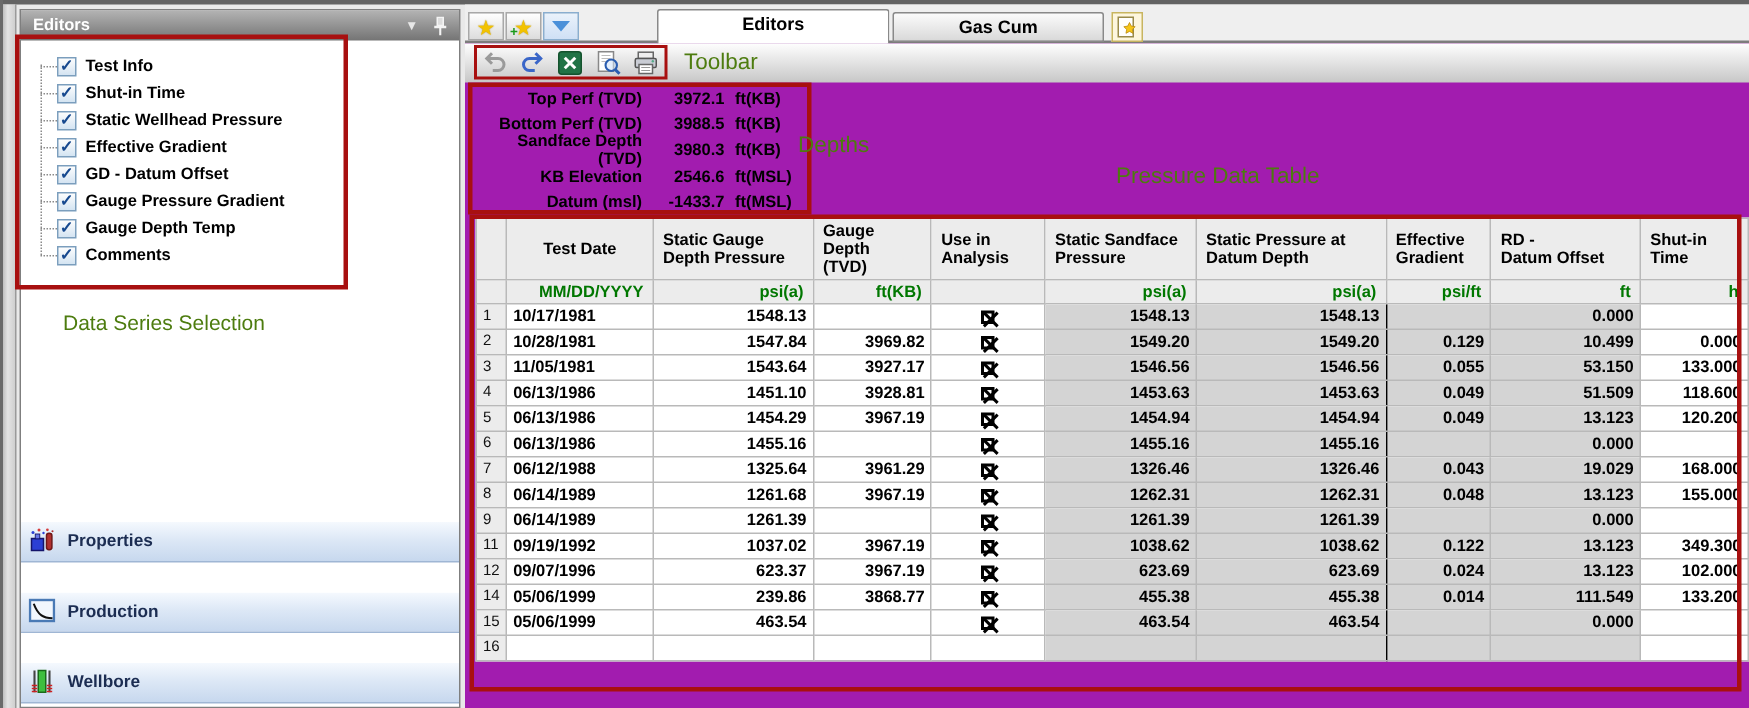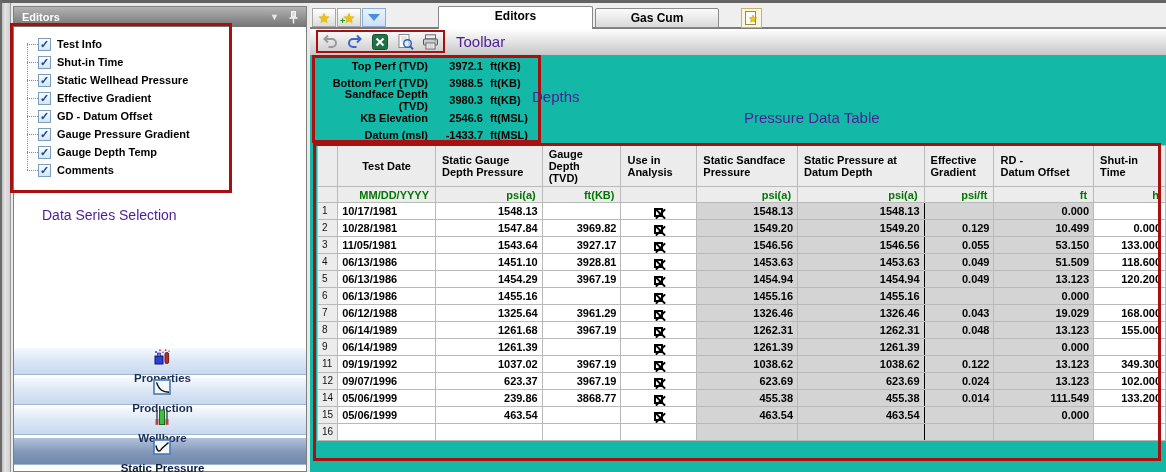--- a/index.html
+++ b/index.html
@@ -34,24 +34,24 @@
     background:linear-gradient(#fdfdfd,#d4e4f2); color:#17498f; font-weight:bold;
     font-size:11px; line-height:11px; text-align:center; margin-right:6px; flex:none; }
   .tree-label { font-weight:bold; font-size:11px; color:#000; }
 
   .splitter { position:absolute; top:330px; left:0; right:0; height:8px;
     display:flex; justify-content:center; align-items:center; cursor:row-resize; }
   .splitter i { width:44px; height:2px;
     background-image:repeating-linear-gradient(90deg,#777 0 2px,transparent 2px 5px); }
 
   .nav { position:absolute; top:319px; left:0; right:0; }
-  .nav-item { display:flex; align-items:center; gap:6px; height:28px; margin-bottom:2px;
+  .nav-item { display:flex; align-items:center; gap:6px; height:28px; margin-bottom:19px;
     padding-left:5px; cursor:pointer;
     background:linear-gradient(#f5f9fe,#dde8f6 45%,#c7d8ee);
-    border-top:1px solid #fff; border-bottom:1px solid #9fb6d4;flex-direction:column; }
+    border-top:1px solid #fff; border-bottom:1px solid #9fb6d4; }
   .nav-item.selected { background:linear-gradient(#b2c2da,#8298ba 55%,#7088ac); }
   .nav-label { font-weight:bold; font-size:11.5px; color:#1c2d52; }
   .nav-item.selected .nav-label { color:#0e1d3a; }
   .nav-ico { width:20px; height:20px; display:inline-flex; }
 
   
   .tab-strip { position:absolute; left:310px; top:3px; right:0; height:26px;
     background:#efefef; border-bottom:2px solid #7c7c7c; }
   .fav-btns { position:absolute; left:2px; top:5px; display:flex; gap:1px; }
   .fav-btn { width:24px; height:19px; border:1px solid #a8a8a8;
@@ -62,27 +62,27 @@
     font-weight:bold; line-height:9px; }
   .fav-btn.dd { background:linear-gradient(#eaf2fb,#cfe0f5); border-color:#8aaecf; }
   .tri-down { width:0; height:0; border-left:6px solid transparent;
     border-right:6px solid transparent; border-top:7px solid #4a90d9; }
   .tabs .tab { position:absolute; top:5px; height:20px; border:1px solid #898989;
     border-radius:2px 2px 0 0; text-align:center; font-weight:bold; font-size:12px;
     line-height:19px; color:#000; cursor:pointer; }
   .tabs .tab.active { top:3px; height:23px; background:#fff; border-bottom:none; z-index:2; }
   .tabs .tab.inactive { background:linear-gradient(#fbfbfb,#d9d9d9); }
   .tabs .tab0 { left:128px; width:155px; }
-  .tabs .tab1 { left:285px; width:124px; }
+  .tabs .tab1 { left:285px; width:141px; }
   .new-tab { position:absolute; left:431px; top:5px; width:21px; height:20px;
     border:1px solid #c8b560; background:#fdf6de; display:flex; align-items:center;
     justify-content:center; cursor:pointer; }
 
   
-  .content { position:absolute; left:310px; top:29px; right:0; bottom:0; background:#14b8a6; }
+  .content { position:absolute; left:310px; top:29px; right:0; bottom:0; background:#a21caf; }
   .toolbar { position:absolute; left:0; right:0; top:0; height:26px;
     background:linear-gradient(#fefefe,#c7c7c7); display:flex; align-items:center;
     padding-left:10px; gap:5px; }
   .tbtn { width:20px; height:18px; display:inline-flex; align-items:center;
     justify-content:center; cursor:pointer; }
 
   .depths { position:absolute; left:6px; top:28px; display:grid;
     grid-template-columns:112px 48px auto; column-gap:7px; grid-auto-rows:17.4px;
     font-size:11px; font-weight:bold; color:#000; align-items:center; }
   .dl { text-align:right; }
@@ -110,21 +110,21 @@
   .xbox { width:9px; height:9px; border:2px solid #000; display:inline-block;
     position:relative; vertical-align:middle; background:#fdfdfd; }
   .xbox::before, .xbox::after { content:""; position:absolute; left:-2px; top:3.5px;
     width:13px; height:2px; background:#000; }
   .xbox::before { transform:rotate(45deg); }
   .xbox::after  { transform:rotate(-45deg); }
 
   
   .ann { position:absolute; inset:0; pointer-events:none; z-index:50; }
   .abox { position:absolute; border:3px solid #a81010; }
-  .atext { position:absolute; color:#4c1d95; font-size:15px; }
+  .atext { position:absolute; color:#4d7c0f; font-size:15px; }
   #ab-tree    { left:10px;  top:23px;  width:222px; height:170px; }
   #ab-toolbar { left:316px; top:30px;  width:129px; height:23px; border-width:2px; }
   #ab-depths  { left:312px; top:55px;  width:229px; height:88px; }
   #ab-table   { left:313px; top:143px; width:848px; height:318px; }
   #at-dss     { left:42px;  top:207px; font-size:14px; }
   #at-toolbar { left:456px; top:33px; }
   #at-depths  { left:532px; top:88px; }
   #at-table   { left:744px; top:109px; }
 </style>
 </head>

